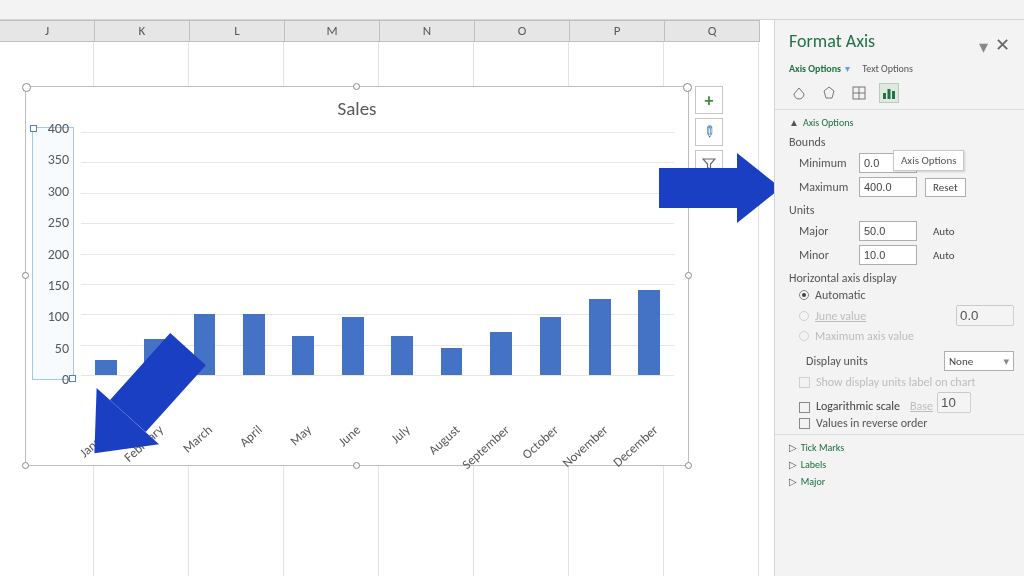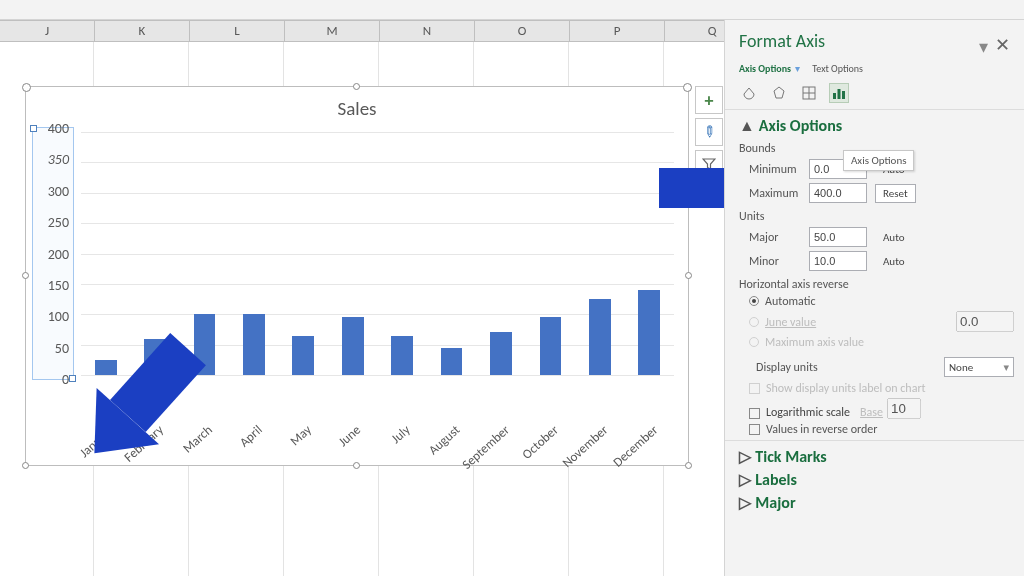--- a/index.html
+++ b/index.html
@@ -67,37 +67,37 @@
   .x-label { position:absolute; bottom:22px; font-size:13px; color:#595959;
              transform: rotate(-42deg); transform-origin: right center; text-align:right; white-space:nowrap;}
 
   
   .chart-btns { position:absolute; left:695px; top:86px; width:28px; }
   .chart-btn { width:28px; height:28px; margin-bottom:4px; border:1px solid #c7c7c7; background:#fff;
                display:flex; align-items:center; justify-content:center; font-size:15px; color:#4a864a;}
 
   
   .pane {
-    position:absolute; right:0; top:20px; width:300px; bottom:0;
+    position:absolute; right:0; top:20px; width:250px; bottom:0;
     background:#f3f3f3; border-left:1px solid #d4d4d4; padding:6px 10px 0 14px;
     font-size:12px; color:#444;
   }
   .pane-title { font-size:18px; color:#217346; font-weight:400; margin:4px 0 10px 0; position:relative;}
   .pane-title .dash{ position:absolute; right:26px; top:6px; color:#888;}
   .pane-title .x{ position:absolute; right:4px; top:4px; color:#666;}
   .tabs { font-size:10px; margin-bottom:8px;}
   .tabs span:first-child { color:#217346; font-weight:600; margin-right:4px;}
   .tabs .chev{ color:#6aa0dc; margin-right:10px;}
   .tabs .text-opt{ color:#555;}
   .icon-row{ display:flex; gap:10px; margin:4px 0 6px 0; align-items:center;}
   .icon-row .ic{ width:20px; height:20px; display:flex; align-items:center; justify-content:center; color:#666;}
   .icon-row .ic.sel{ background:#dfe9df; border:1px solid #b7cdb7; }
   .ic-bars{ color:#217346; }
   .divider{ height:1px; background:#dcdcdc; margin:4px -10px 6px -14px;}
-  .section-head{ color:#1a6e3f; font-weight:700; font-size:16px; margin:4px 0 4px 0;}
+  .section-head{ color:#1a6e3f; font-weight:400; font-size:10px; margin:4px 0 4px 0;}
   .section-head .tri{ margin-right:4px; color:#555;}
   .collapsed .tri{ display:inline-block; }
   .sub-head{ font-size:12px; color:#555; margin:6px 0 2px 0;}
   .field-row{ display:flex; align-items:center; margin:4px 0; }
   .field-row label{ width:70px; color:#555; padding-left:10px;}
   .field-row input[type=text]{ width:58px; height:20px; border:1px solid #abadb3; background:#fff;
      font-size:11px; padding:0 4px; color:#444;}
   .field-row .btn{ margin-left:8px; padding:2px 7px; font-size:11px; border:1px solid transparent; color:#444;}
   .field-row .btn.reset{ border:1px solid #abadb3; background:#fff;}
   .radio-row, .check-row{ display:flex; align-items:center; margin:3px 0 3px 10px; color:#555;}
@@ -167,21 +167,21 @@
   <div class="chart-title">Sales</div>
 
   <div class="y-axis-box" id="yaxisbox">
       <div class="y-tick" style="top: 100%;">0</div>
       <div class="y-tick" style="top: 87.5%;">50</div>
       <div class="y-tick" style="top: 75%;">100</div>
       <div class="y-tick" style="top: 62.5%;">150</div>
       <div class="y-tick" style="top: 50%;">200</div>
       <div class="y-tick" style="top: 37.5%;">250</div>
       <div class="y-tick" style="top: 25%;">300</div>
-      <div class="y-tick" style="top: 12.5%; font-style: italic;">350</div>
+      <div class="y-tick" style="top: 12.5%;">350</div>
       <div class="y-tick" style="top: 0%;">400</div>
     </div>
 
   <div class="plot-area" id="plot">
     <div class="gridline" style="top: 100%;"></div>
       <div class="gridline" style="top: 87.5%;"></div>
       <div class="gridline" style="top: 75%;"></div>
       <div class="gridline" style="top: 62.5%;"></div>
       <div class="gridline" style="top: 50%;"></div>
       <div class="gridline" style="top: 37.5%;"></div>
@@ -311,21 +311,21 @@
     <label>Major</label>
     <input type="text" value="50.0" style="">
     <span class="btn">Auto</span>
   </div>
   <div class="field-row">
     <label>Minor</label>
     <input type="text" value="10.0" style="">
     <span class="btn">Auto</span>
   </div>
 
-  <div class="sub-head">Horizontal axis reverse</div>
+  <div class="sub-head">Horizontal axis display</div>
   <div class="radio-row">
       <span class="radio-dot on"></span>
       <span>Automatic</span>
     </div>
   <div class="radio-row disabled">
     <span class="radio-dot"></span>
       <span style="text-decoration:underline">June value</span>
     <input type="text" disabled="" style="margin-left: auto; width: 58px;" value="0.0">
   </div>
   <div class="radio-row disabled">

